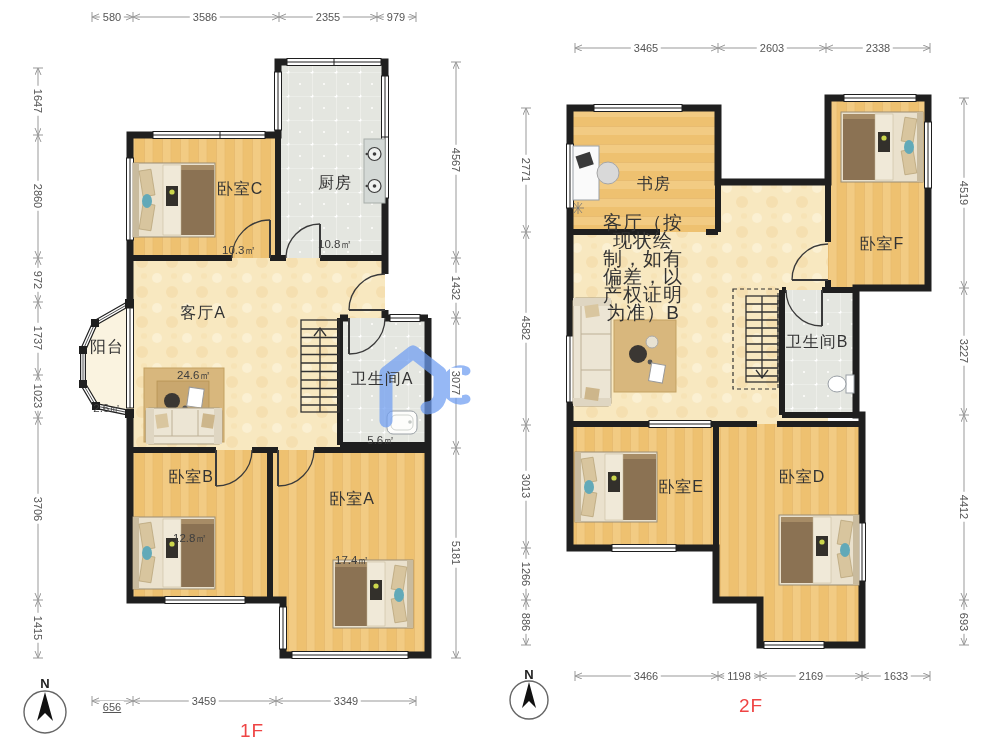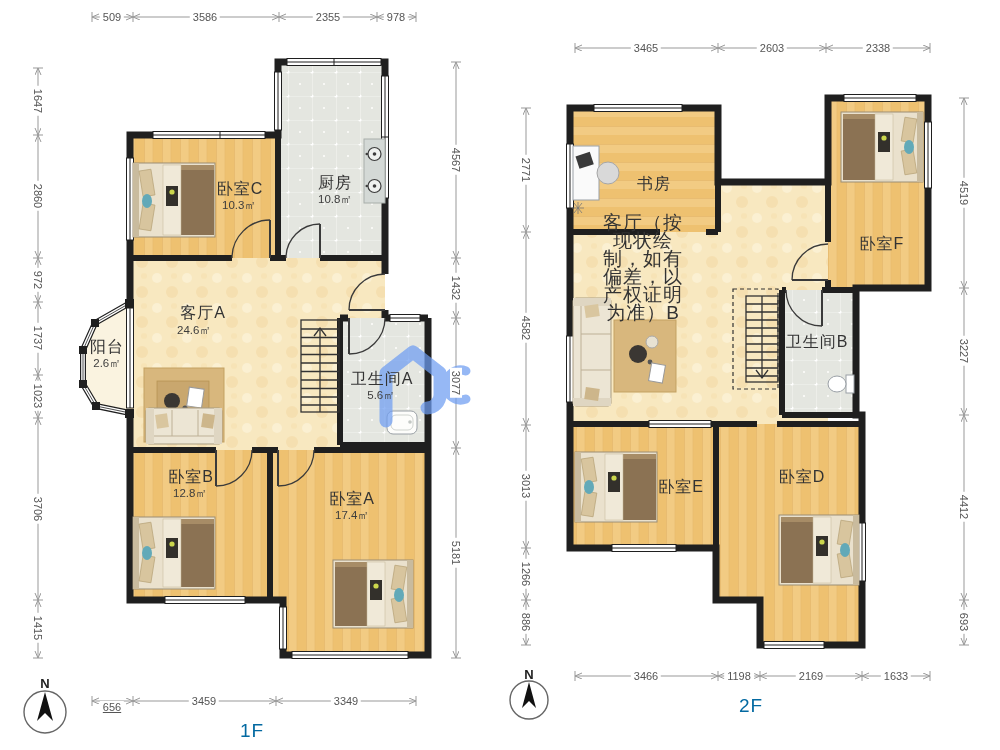--- a/index.html
+++ b/index.html
@@ -1,24 +1,24 @@
 <!DOCTYPE html>
 <html><head>
 <meta charset="utf-8">
 <style>
   html,body{margin:0;padding:0;background:#fff;}
   #canvas{position:relative;width:1000px;height:750px;background:#fff;overflow:hidden;
           font-family:"Liberation Sans",sans-serif;}
   #plan-svg{position:absolute;left:0;top:0;}
   .lbl{position:absolute;transform:translate(-50%,-50%);white-space:nowrap;text-align:center;}
   .rl{font-size:16px;color:#333;font-weight:500;letter-spacing:1px;}
-  .ra{font-size:11.5px;color:#3d3d3d;}
+  .ra{font-size:11.5px;color:#3d3d3d;margin-top:45px;}
   .dl{font-size:11px;color:#555;background:#fff;padding:0 3px;line-height:12px;}
   .dlv{transform:translate(-50%,-50%) rotate(90deg);}
-  .fl{font-size:19px;color:#0369a1;letter-spacing:1px;}
+  .fl{font-size:19px;color:#ef4444;letter-spacing:1px;}
   .nl{font-size:13px;color:#222;font-weight:bold;}
   .wm-text{position:absolute;left:472px;top:351px;font-size:56px;font-weight:bold;
            color:#6f9ef2;opacity:.72;letter-spacing:14px;line-height:1;white-space:nowrap;}
   .ml{white-space:normal;width:82px;font-size:19px;line-height:18px;color:#333;}
   .wall{stroke:#1f1f1f;fill:none;}
   .w7{stroke-width:7px;} .w6{stroke-width:6px;}
   .win{fill:#fff;stroke:#1f1f1f;stroke-width:1px;}
   .wl{stroke:#1f1f1f;stroke-width:1px;fill:none;}
   .door{fill:none;stroke:#3a3a3a;stroke-width:1.3px;}
   .leaf{stroke:#3a3a3a;stroke-width:2px;fill:none;}
@@ -402,24 +402,24 @@
 <div class="lbl rl ml" style="left:643px;top:268px;">客厅（按现状绘制，如有偏差，以产权证明为准）B</div>
 <div class="lbl rl" style="left:817px;top:342px;">卫生间B</div>
 <div class="lbl rl" style="left:681px;top:487px;">卧室E</div>
 <div class="lbl rl" style="left:802px;top:477px;">卧室D</div>
 
 <div class="lbl fl" style="left:252px;top:731px;">1F</div>
 <div class="lbl fl" style="left:751px;top:706px;">2F</div>
 <div class="lbl nl" style="left:45px;top:683px;">N</div>
 <div class="lbl nl" style="left:529px;top:674px;">N</div>
 
-<div class="lbl dl" style="left:112px;top:17px;">509</div>
+<div class="lbl dl" style="left:112px;top:17px;">580</div>
 <div class="lbl dl" style="left:205px;top:17px;">3586</div>
 <div class="lbl dl" style="left:328px;top:17px;">2355</div>
-<div class="lbl dl" style="left:396px;top:17px;">978</div>
+<div class="lbl dl" style="left:396px;top:17px;">979</div>
 <div class="lbl dl dlv" style="left:38px;top:101px;">1647</div>
 <div class="lbl dl dlv" style="left:38px;top:196px;">2860</div>
 <div class="lbl dl dlv" style="left:38px;top:280px;">972</div>
 <div class="lbl dl dlv" style="left:38px;top:338px;">1737</div>
 <div class="lbl dl dlv" style="left:38px;top:396px;">1023</div>
 <div class="lbl dl dlv" style="left:38px;top:509px;">3706</div>
 <div class="lbl dl dlv" style="left:38px;top:628px;">1415</div>
 <div class="lbl dl dlv" style="left:456px;top:160px;">4567</div>
 <div class="lbl dl dlv" style="left:456px;top:288px;">1432</div>
 <div class="lbl dl dlv" style="left:456px;top:383px;">3077</div>

